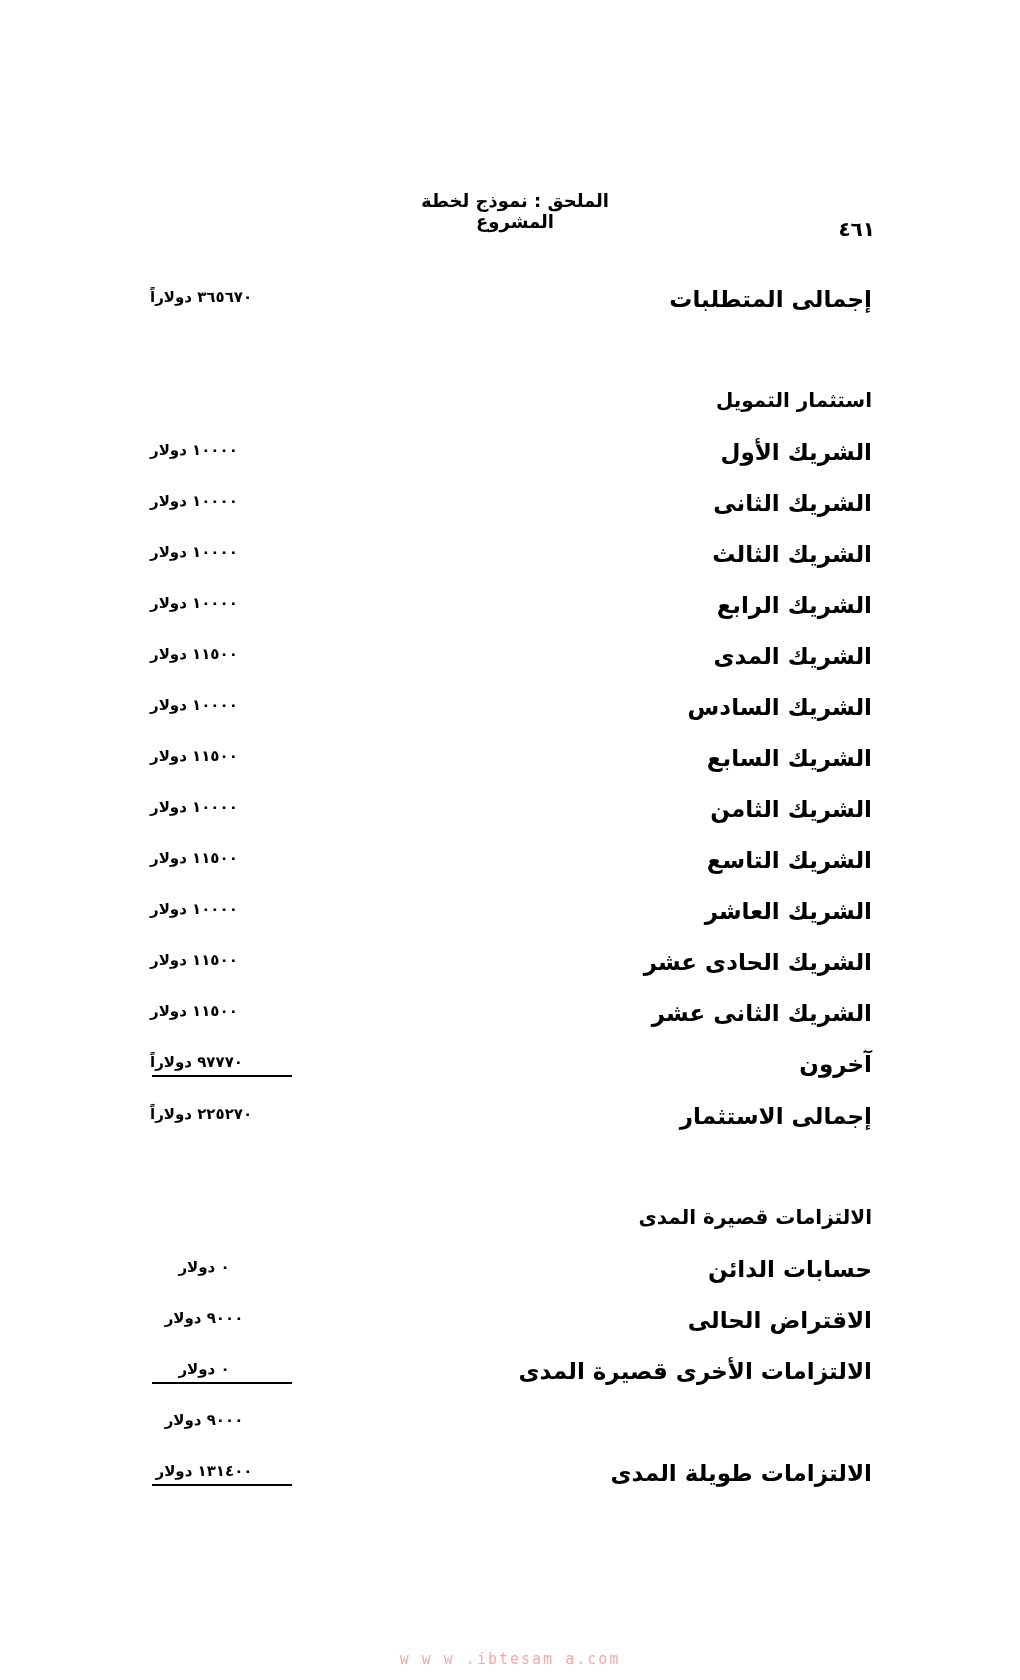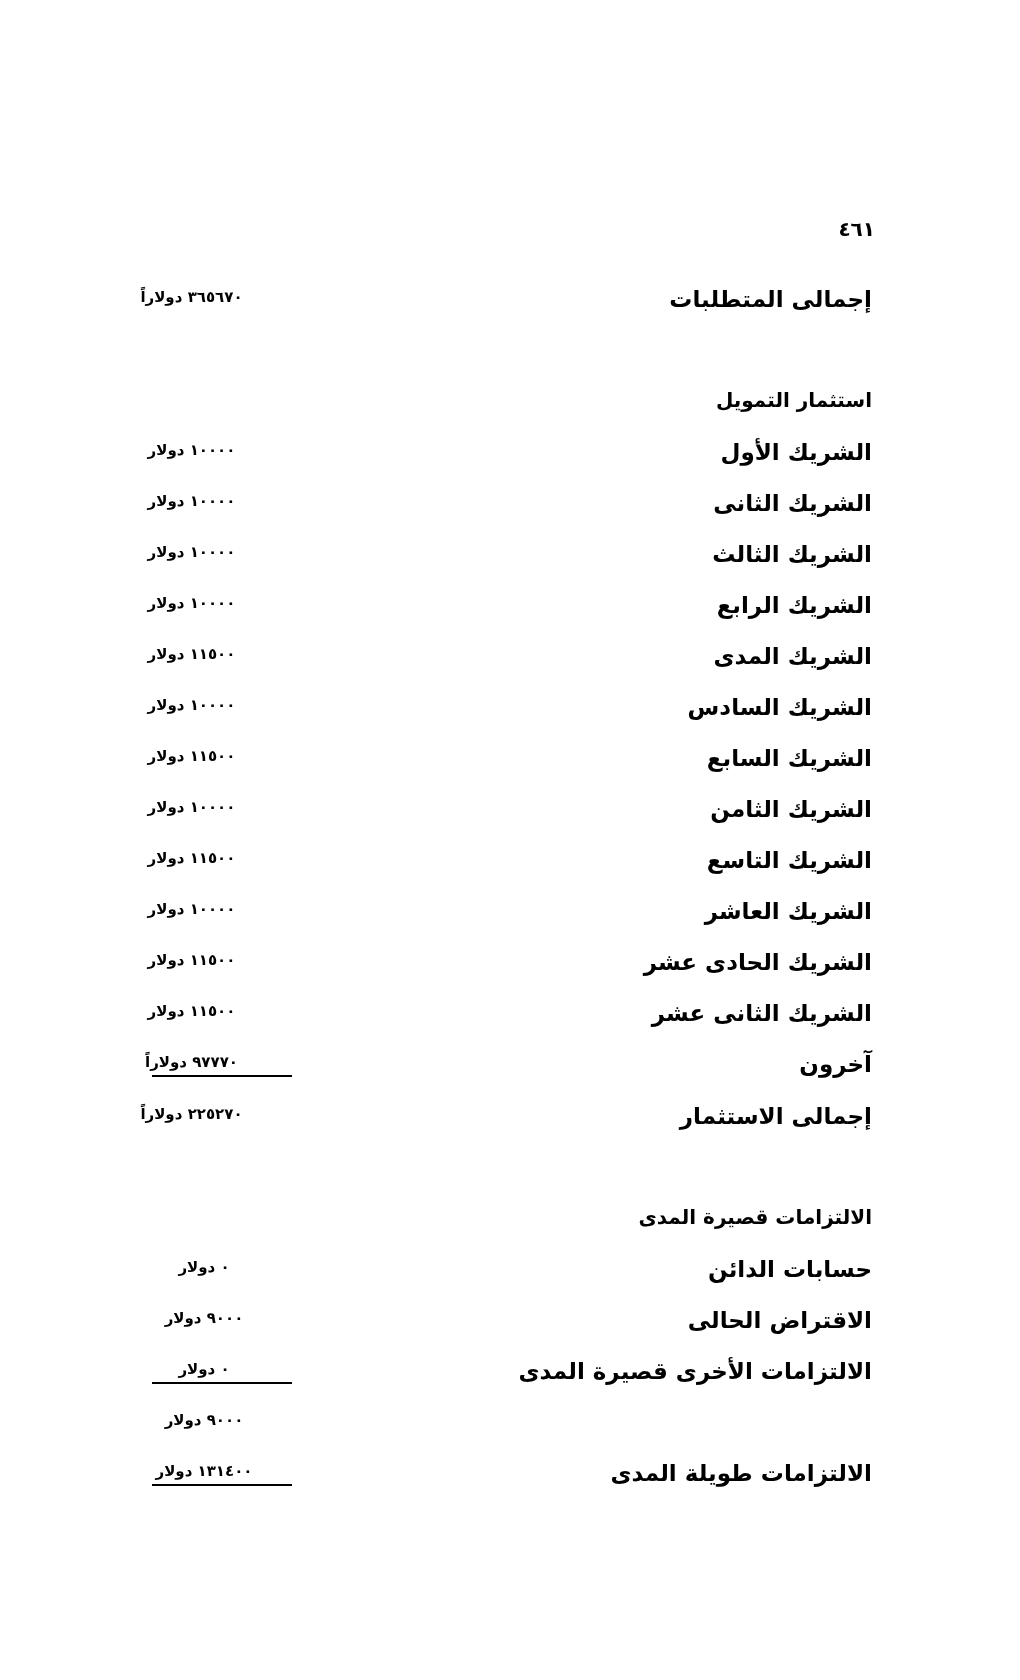--- a/index.html
+++ b/index.html
@@ -6,33 +6,34 @@
     body {
       width: 1020px; height: 1680px; background: #ffffff; position: relative; overflow: hidden;
       font-family: "DejaVu Sans", sans-serif; color: #000;
     }
     .page { position: absolute; left: 0; top: 0; width: 1020px; height: 1680px; }
     .header { position: absolute; top: 190px; left: 0; width: 1020px; height: 36px; direction: rtl; }
     .page-number { position: absolute; right: 145px; top: 0; font-size: 20px; font-weight: bold; margin-top: 27px; }
     .running-title { position: absolute; left: 405px; width: 220px; top: 0; text-align: center; font-size: 18px; font-weight: bold; }
     .row { position: absolute; left: 0; width: 1020px; height: 34px; direction: rtl; }
     .row .label { position: absolute; right: 148px; top: 0; font-size: 23px; font-weight: bold; white-space: nowrap; }
-    .row .value { position: absolute; left: 134px; width: 115px; top: 2px; font-size: 15px; font-weight: bold; text-align: center; white-space: nowrap; }
+    .row .value { position: absolute; left: 150px; width: 115px; top: 2px; font-size: 15px; font-weight: bold; text-align: left; white-space: nowrap; }
     .row .value.center { width: 140px; left: 134px; text-align: center; }
     .heading .label { font-size: 20px; }
     .underline { position: absolute; left: 152px; width: 140px; height: 2px; background: #000; }
     .footer { position: absolute; top: 1650px; left: 0; width: 1020px; text-align: center; font-family: "DejaVu Sans Mono", monospace; font-size: 15px; color: #f4a8a8; letter-spacing: 2px; }
   </style>
 </head>
 <body>
 
 <div class="page">
 
   <div class="header">
     <span class="page-number">٤٦١</span>
+    <span class="running-title">الملحق : نموذج لخطة المشروع</span>
   </div>
 
   <div class="row" style="top:286px">
     <span class="label">إجمالى المتطلبات</span>
     <span class="value">٣٦٥٦٧٠ دولاراً</span>
   </div>
 
   <div class="row heading" style="top:388px">
     <span class="label">استثمار التمويل</span>
   </div>
@@ -114,13 +115,14 @@
   <div class="underline" style="top:1382px"></div>
   <div class="row" style="top:1409px">
     <span class="value center">٩٠٠٠ دولار</span>
   </div>
   <div class="row" style="top:1460px">
     <span class="label">الالتزامات طويلة المدى</span>
     <span class="value center">١٣١٤٠٠ دولار</span>
   </div>
   <div class="underline" style="top:1484px"></div>
 
+  <div class="footer">w w w .ibtesam a.com</div>
 </div>
 
 </body></html>

